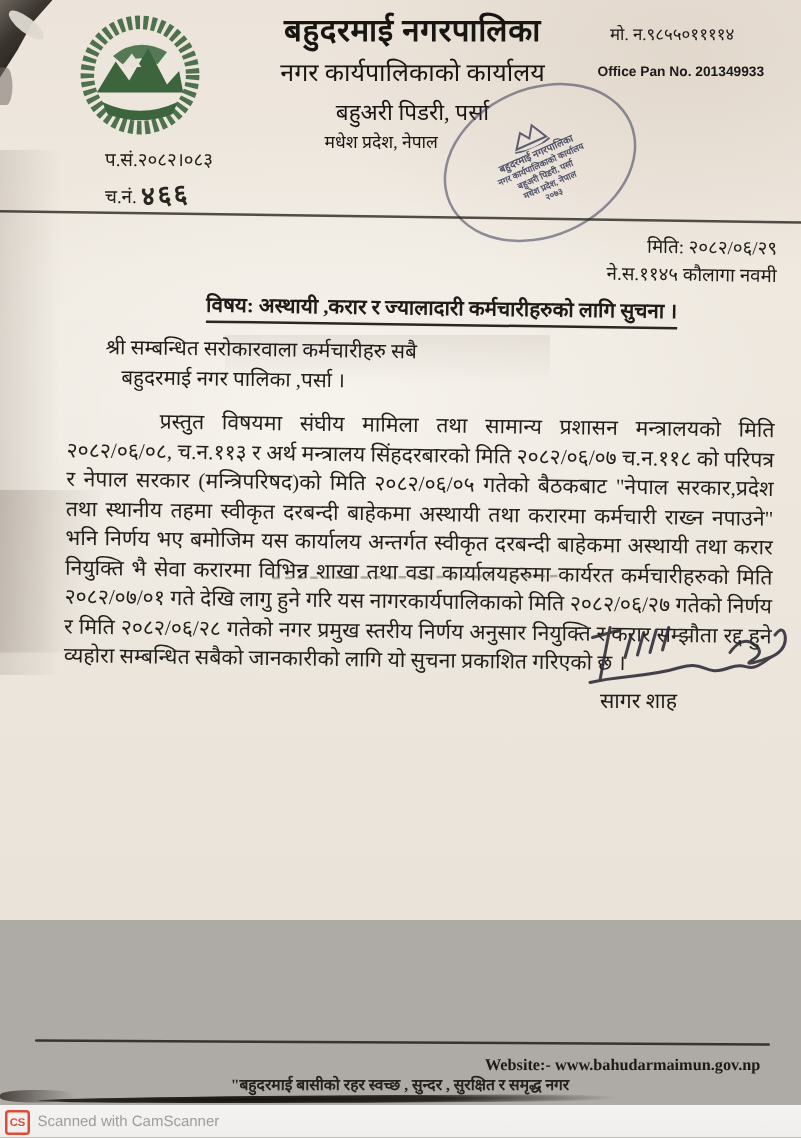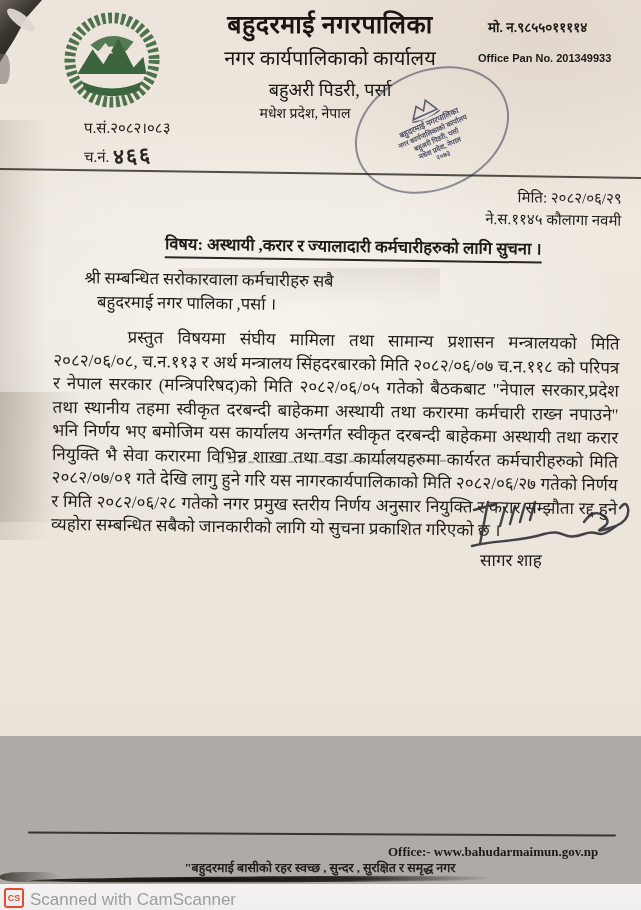--- a/index.html
+++ b/index.html
@@ -34,21 +34,21 @@
       background:#756e66;opacity:.55;}
   
   .emblem{position:absolute;left:58px;top:6px;width:108px;height:108px;opacity:.92;
       filter:blur(.3px);}
   
   .hc{position:absolute;left:160px;width:340px;text-align:center;color:#181512;}
   .h-title{top:6px;font-size:25px;font-weight:bold;letter-spacing:.5px;}
   .h-office{top:44px;font-size:20px;}
   .h-addr{top:77px;font-size:18px;}
   .h-prov{top:103px;left:150px;width:310px;font-size:14px;}
-  .h-mobile{position:absolute;left:488px;top:18px;font-size:13.5px;font-weight:bold;color:#1c1916;}
+  .h-mobile{position:absolute;left:488px;top:18px;font-size:13.5px;font-weight:normal;color:#1c1916;}
   .h-pan{position:absolute;left:478px;top:52px;font-size:11px;font-weight:bold;
       font-family:"Liberation Sans",sans-serif;color:#1c1916;}
   
   .ref-ps{position:absolute;left:84px;top:117px;font-size:15px;color:#23201c;}
   .ref-ch{position:absolute;left:84px;top:140px;font-size:15px;color:#23201c;}
   .ref-ch .hand{font-size:21px;font-weight:600;display:inline-block;
       transform:rotate(-4deg) translateY(1px);letter-spacing:2px;color:#2a2723;}
   
   .stamp{position:absolute;left:352px;top:70px;width:160px;height:120px;
       transform:rotate(-24deg);color:rgba(56,60,88,.88);}
@@ -90,21 +90,21 @@
       border-radius:50%;transform:rotate(-0.3deg);}
   .p-edge2{position:absolute;left:0;top:872px;width:60px;height:10px;
       background:linear-gradient(90deg,#4a443e, rgba(0,0,0,0));border-radius:40%;}
   
   .cs-bar{position:absolute;left:0;top:884px;width:641px;height:26px;
       background:linear-gradient(180deg,#f4f3f1,#efeeec);
       font-family:"Liberation Sans",sans-serif;}
   .cs-logo{position:absolute;left:4px;top:4px;width:16px;height:16px;border:2px solid;
       border-radius:3px;font-size:9px;font-weight:bold;display:flex;
       align-items:center;justify-content:center;}
-  .cs-text{position:absolute;left:30px;top:6px;font-size:17px;color:#9d9d9b;}
+  .cs-text{position:absolute;left:30px;top:6px;font-size:12px;color:#9d9d9b;}
 </style>
 </head>
 <body>
 
 <div class="scan">
   <div class="paper">
 
     <div class="wrinkle wr1"></div>
     <div class="wrinkle wr2"></div>
     <div class="wrinkle wr3"></div>
@@ -167,21 +167,21 @@
       <g fill="none" stroke="#2c2b33" stroke-width="2.4" stroke-linecap="round" opacity="0.88">
         <path d="M14 48 L22 6 M8 14 L30 8"></path>
         <path d="M34 30 l5 -18 M44 28 l5 -18 M54 26 l5 -18 M64 24 l5 -18"></path>
         <path d="M6 50 C 30 44, 52 46, 78 38 C 100 32, 96 46, 118 38 C 134 32, 130 46, 150 30"></path>
         <path d="M118 26 q10 -14 20 -6 q8 6 -2 12 q-10 6 14 -2 q14 -6 12 -18 q-2 -8 -8 0"></path>
       </g>
     </svg>
     <div class="sig-name">सागर शाह</div>
 
     <div class="f-rule"></div>
-    <div class="f-web">Office:- www.bahudarmaimun.gov.np</div>
+    <div class="f-web">Website:- www.bahudarmaimun.gov.np</div>
     <div class="f-slogan">"बहुदरमाई बासीको रहर स्वच्छ , सुन्दर , सुरक्षित र समृद्ध नगर</div>
     <div class="p-edge"></div>
     <div class="p-edge2"></div>
   </div>
 
   <div class="cs-bar">
     <div class="cs-logo" style="color:#df4b35;border-color:#df4b35;">CS</div>
     <div class="cs-text">Scanned with CamScanner</div>
   </div>
 </div>

